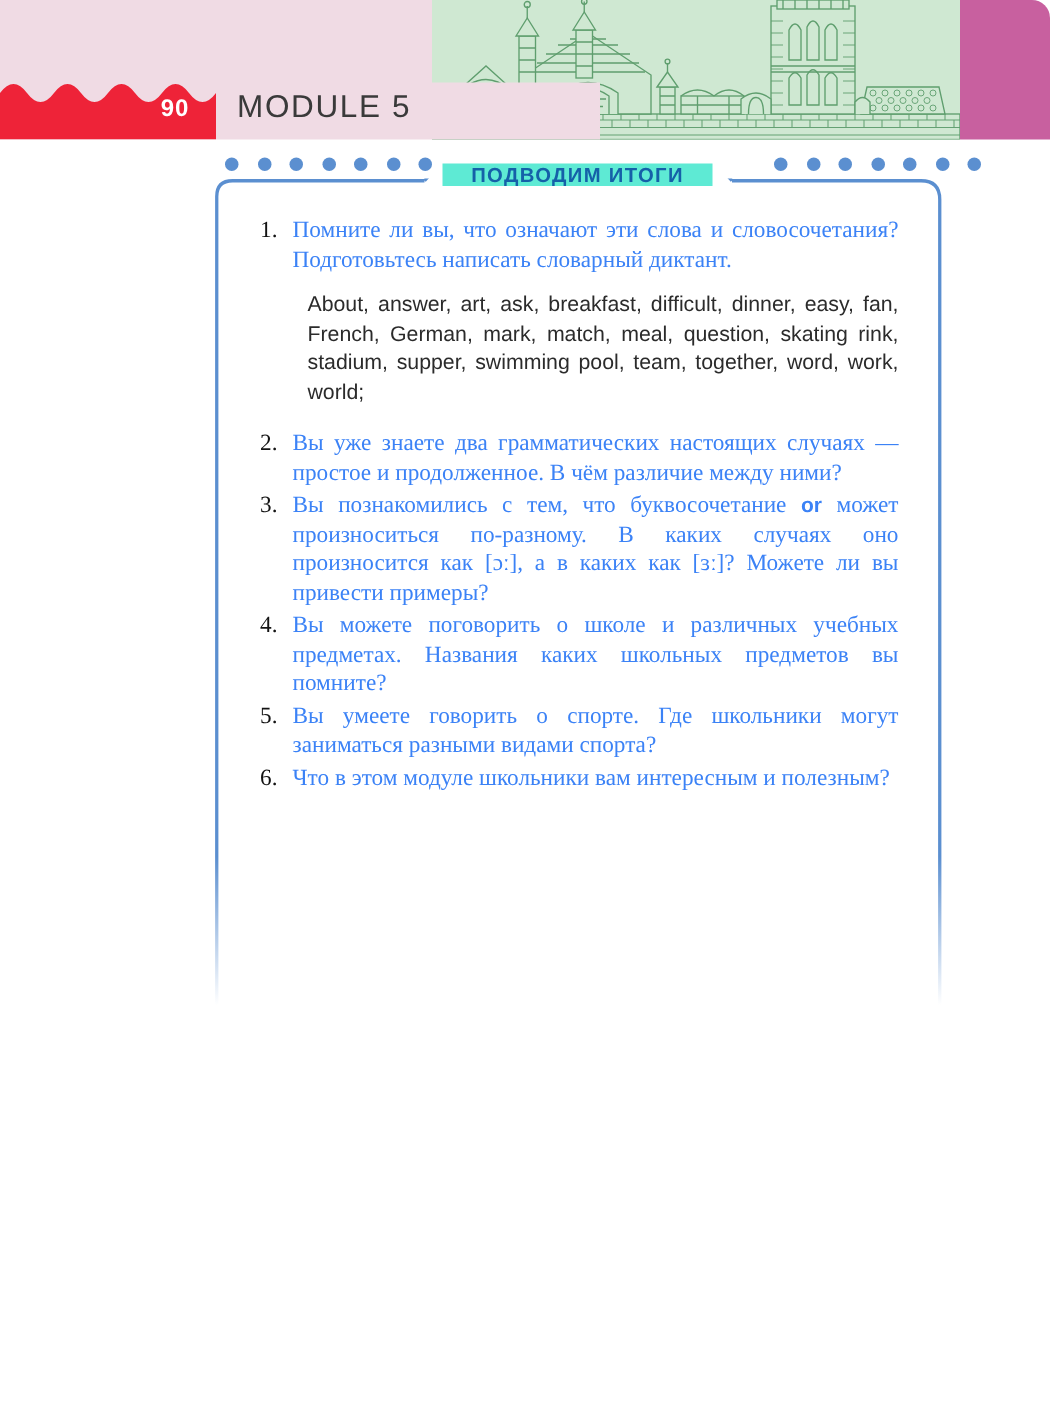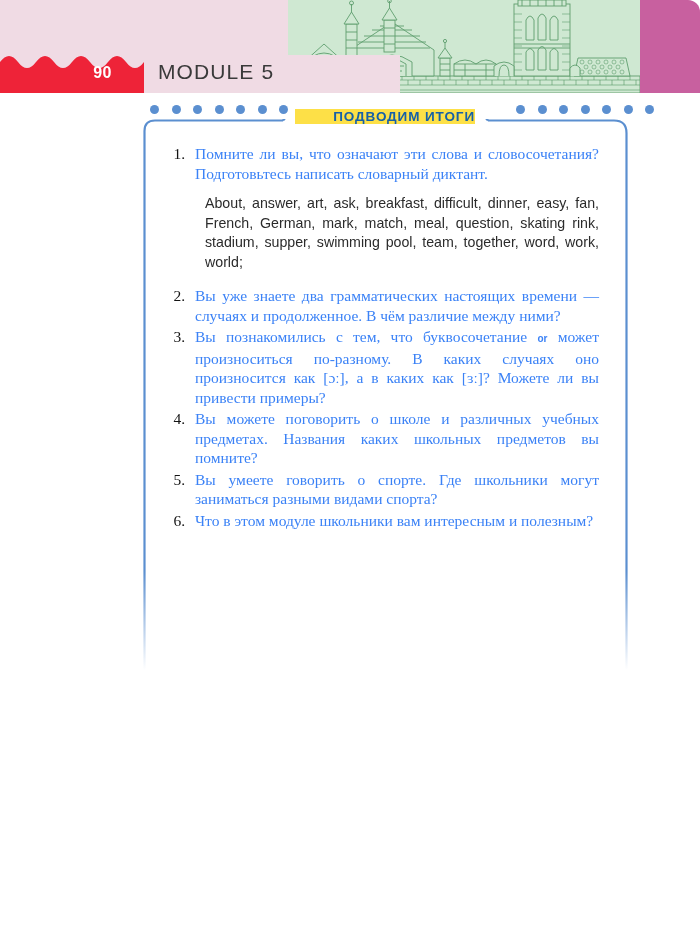--- a/index.html
+++ b/index.html
@@ -54,21 +54,21 @@
     left: 0; top: 52px;
     width: 144px; height: 41px;
   }
   .page-number {
     position: absolute;
     left: 0; top: 52px;
     width: 144px; height: 41px;
     display: flex;
     align-items: center;
     justify-content: flex-end;
-    padding-right: 32px;
+    padding-right: 18px;
     color: #ffffff;
     font-family: "Liberation Sans", sans-serif;
     font-weight: bold;
     font-size: 16px;
     letter-spacing: 0.5px;
   }
   .module-label {
     position: absolute;
     left: 158px; top: 60px;
     color: #3a3a3a;
@@ -99,28 +99,28 @@
   .dots-right { left: 373px; }
   .dot {
     width: 9px; height: 9px;
     border-radius: 50%;
     background: #5b8fd0;
   }
   .box-title {
     position: absolute;
     left: 152px; top: -10px;
     width: 180px;
-    text-align: right;
+    text-align: center;
     color: #1560a8;
     font-family: "Liberation Sans", sans-serif;
     font-weight: bold;
     font-size: 13.5px;
     letter-spacing: 0.9px;
     text-transform: uppercase;
-    background: #fde047;
+    background: #5eead4;
     z-index: 3;
   }
 
   
   .exercises {
     position: absolute;
     left: 26px; top: 25px;
     width: 430px;
   }
   .ex {
@@ -160,21 +160,21 @@
     line-height: 19.5px;
     color: #2b2b2b;
     text-align: justify;
     text-align-last: left;
     margin-bottom: 0;
   }
   .wordlist.second { margin-bottom: 6px; }
   b.inline-or {
     font-family: "Liberation Sans", "DejaVu Sans", sans-serif;
     font-weight: bold;
-    font-size: 10px;
+    font-size: 14px;
   }
   .ipa {
     font-family: Liberation Serif, serif;
   }
 </style>
 </head>
 <body>
 
 <div class="header-band">
 
@@ -449,21 +449,21 @@
     <div class="ex ex1">
       <div class="ex-num">1.</div>
       <div class="ex-body">Помните ли вы, что означают эти слова и словосочетания? Подготовьтесь написать словарный диктант.</div>
     </div>
 
     <div class="wordlist">About, answer, art, ask, breakfast, difficult, dinner, easy, fan, French, German, mark, match, meal, question, skating rink, stadium, supper, swimming pool, team, together, word, work, world;</div>
 
 
     <div class="ex ex2">
       <div class="ex-num">2.</div>
-      <div class="ex-body">Вы уже знаете два грамматических настоящих времени — случаях и продолженное. В чём различие между ними?</div>
+      <div class="ex-body">Вы уже знаете два грамматических настоящих случаях — простое и продолженное. В чём различие между ними?</div>
     </div>
 
     <div class="ex ex3">
       <div class="ex-num">3.</div>
       <div class="ex-body">
         <span>Вы познакомились с тем, что буквосочетание </span><b class="inline-or">or</b><span class="ipa"> может произноситься по-разному. В каких случаях оно произносится как [ɔː], а в каких как [ɜː]? Можете ли вы привести примеры?</span>
       </div>
     </div>
 
     <div class="ex ex4">

